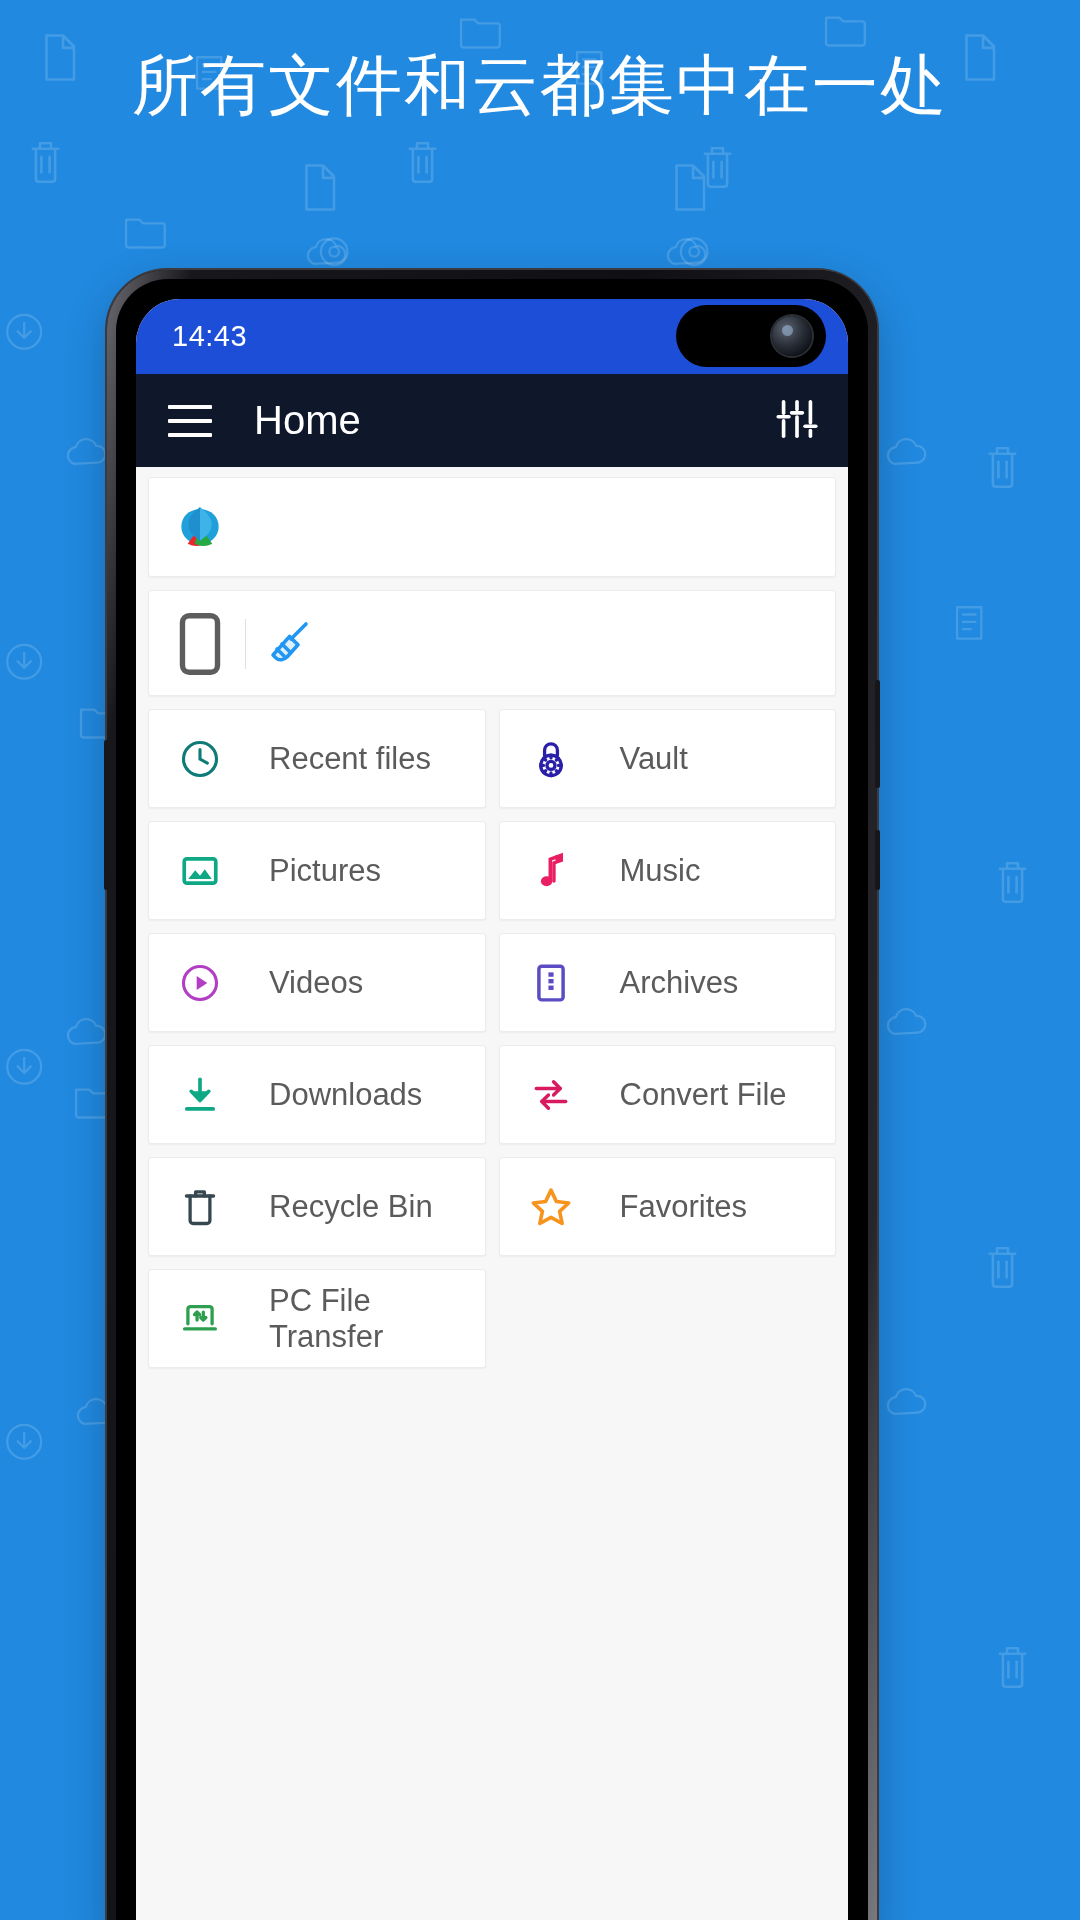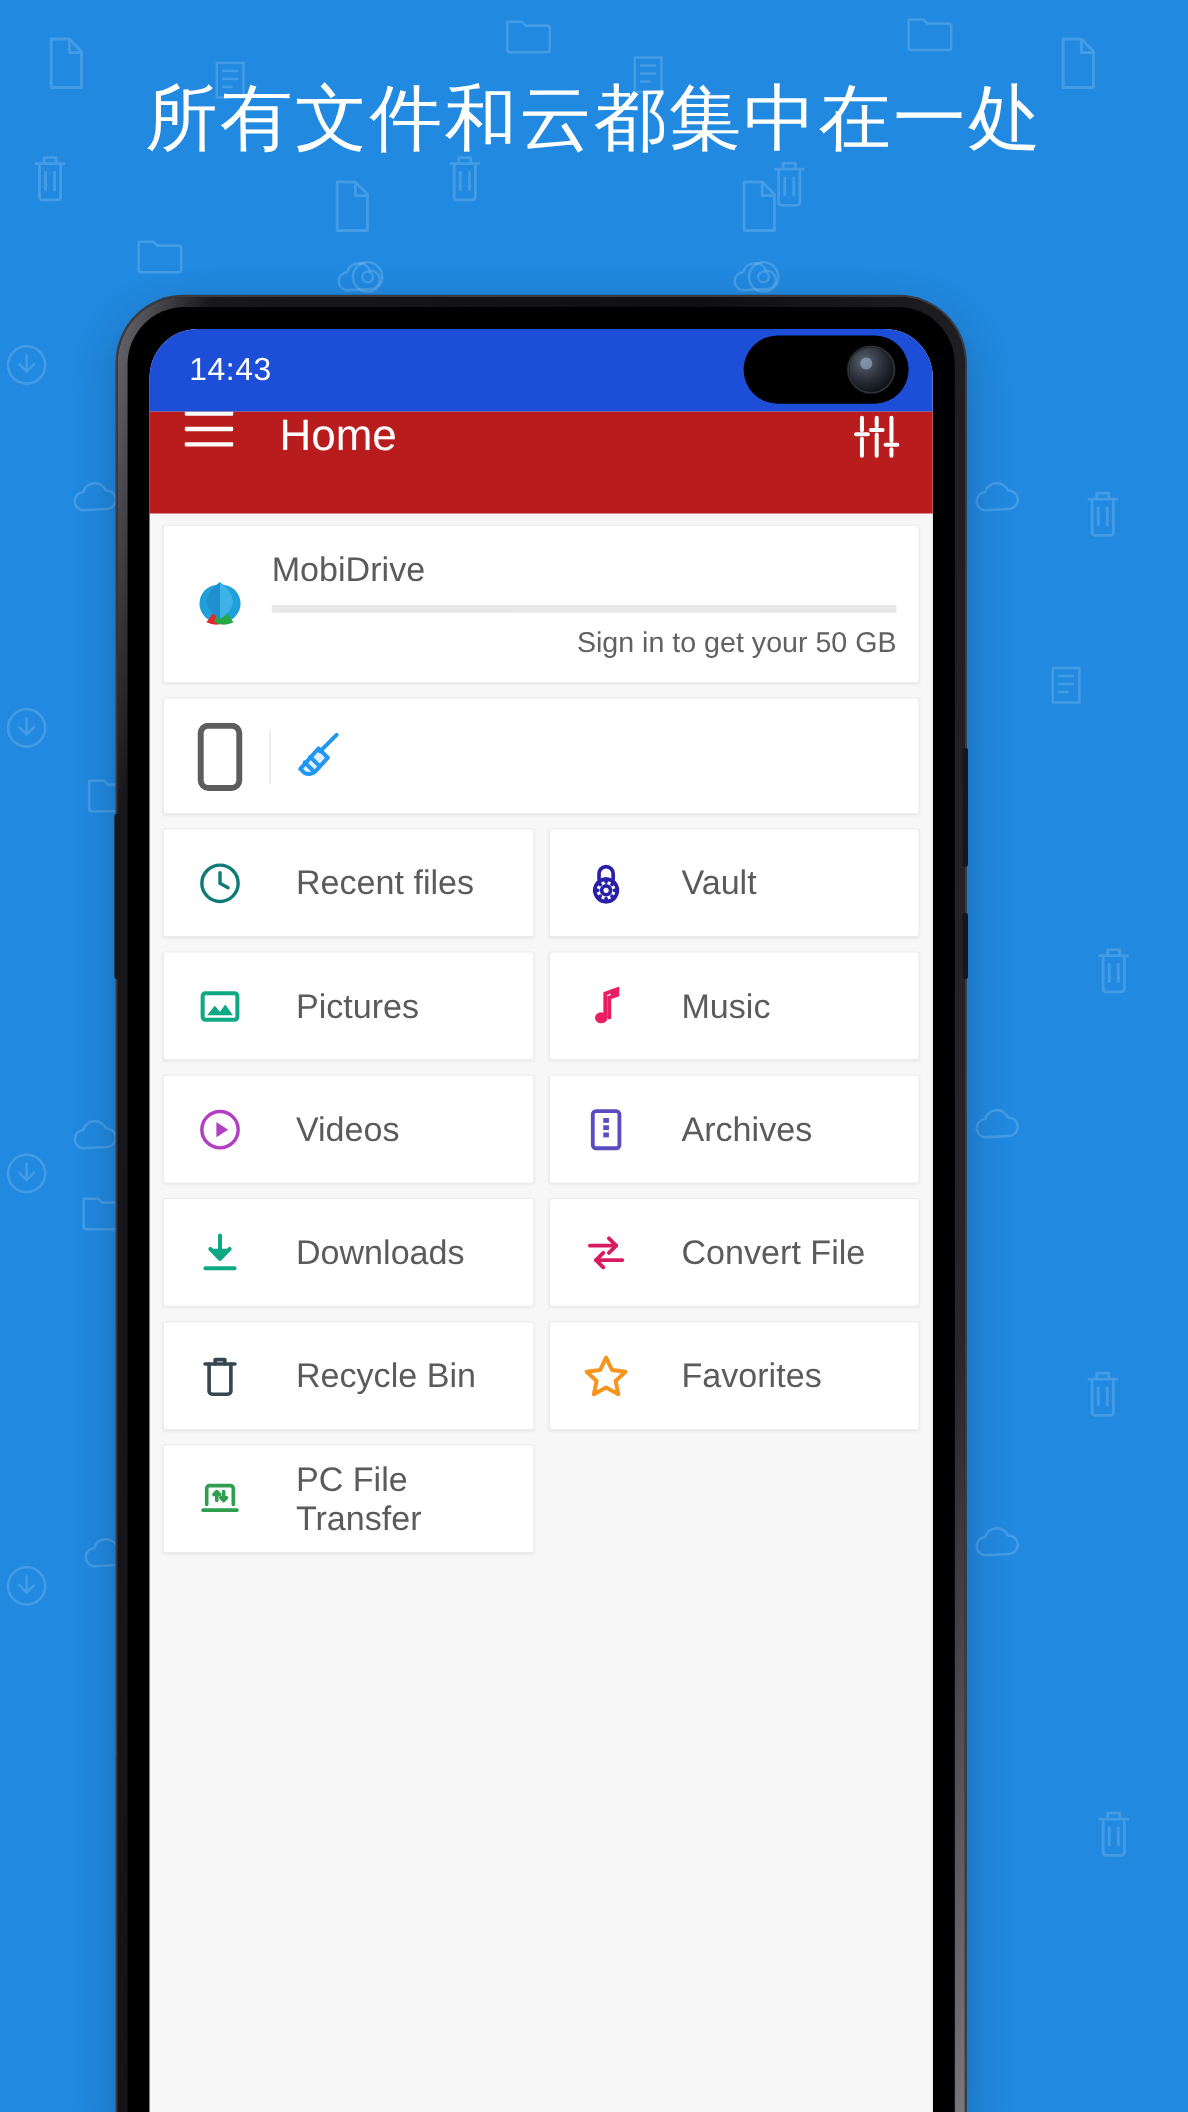--- a/index.html
+++ b/index.html
@@ -8,21 +8,21 @@
     background:#2189e0;
     font-family:"Liberation Sans","DejaVu Sans",sans-serif;
   }
 
   
   #bg-pattern{position:absolute;inset:0;z-index:0;overflow:hidden;}
   #bg-pattern svg{position:absolute;}
 
   
   .headline{
-    position:absolute;top:68px;left:0;width:1080px;
+    position:absolute;top:46px;left:0;width:1080px;
     text-align:center;color:#ffffff;
     font-size:66px;line-height:1.2;font-weight:400;
     letter-spacing:2px;z-index:5;
   }
 
   
   .phone{
     position:absolute;left:107px;top:270px;width:770px;height:1660px;
     border-radius:60px 60px 0 0;
     background:#0d0d0f;
@@ -64,21 +64,21 @@
     padding-right:14px;box-sizing:border-box;
   }
   .cam{width:40px;height:40px;border-radius:50%;
        background:radial-gradient(circle at 35% 32%,#5a6370 0%,#2a2f38 45%,#11141a 75%);
        box-shadow:0 0 0 2px #2b2f36;}
   .cam::after{content:"";display:block;width:11px;height:11px;margin:9px 0 0 10px;border-radius:50%;
        background:rgba(160,190,220,.55);}
 
   
   .app-bar{
-    height:93px;background:#b91c1c;display:flex;align-items:flex-start;
+    height:93px;background:#0f172a;display:flex;align-items:center;
     padding:0 28px 0 32px;box-sizing:border-box;
   }
   .hamburger{width:44px;height:32px;display:flex;flex-direction:column;justify-content:space-between;cursor:pointer;}
   .hamburger span{display:block;height:4px;background:#fff;border-radius:1px;}
   .app-title{color:#fff;font-size:40px;margin-left:42px;flex:1;}
 
   
   .content{background:#f7f7f7;padding:10px 12px 0 12px;box-sizing:border-box;
            height:calc(100% - 168px);overflow:hidden;}
 
@@ -313,27 +313,20 @@
           <div class="drive-row">
             <div class="drive-icon">
               <svg width="56" height="56" viewBox="0 0 48 48">
                 <path d="M24 8 C14 8 8 15 8 23 C8 31 15 38 24 38 C33 38 40 31 40 23 C40 15 34 8 24 8 Z" fill="#1fa0da"></path>
                 <path d="M24 23 L9.5 33.5 A16 16 0 0 0 24 38 Z" fill="#e8262b" transform="rotate(-18 24 23)"></path>
                 <path d="M24 23 L38.5 33.5 A16 16 0 0 1 24 38 Z" fill="#27a844" transform="rotate(18 24 23)"></path>
                 <path d="M24 6 C19 10 14 15 14 21 C14 27 18.5 31 24 35 C24 25 24 15 24 6 Z" fill="#1f8fce"></path>
                 <path d="M24 6 C29 10 34 15 34 21 C34 27 29.5 31 24 35 C24 25 24 15 24 6 Z" fill="#3db3e8"></path>
               </svg>
             </div>
-            <div class="drive-body">
-              <div class="drive-name">MobiDrive</div>
-              <div class="bar-track">
-                <div class="bar-fill" style="width:0%"></div>
-              </div>
-              <div class="drive-sub">Sign in to get your 50 GB</div>
-            </div>
           </div>
         </div>
 
         <div class="card">
           <div class="drive-row">
             <div class="drive-icon">
               <svg width="50" height="62" viewBox="0 0 30 46">
                 <rect x="2" y="2" width="26" height="42" rx="5" fill="none" stroke="#5d5d5d" stroke-width="4"></rect>
               </svg>
             </div>

